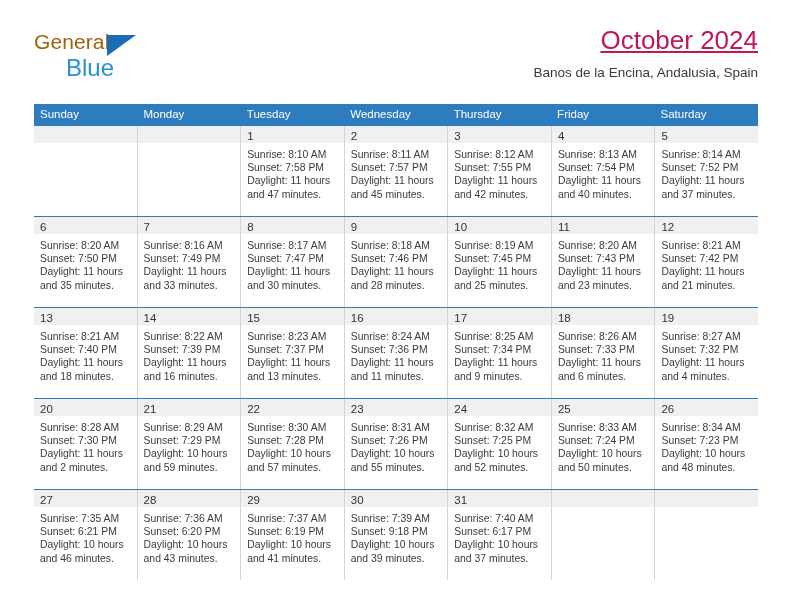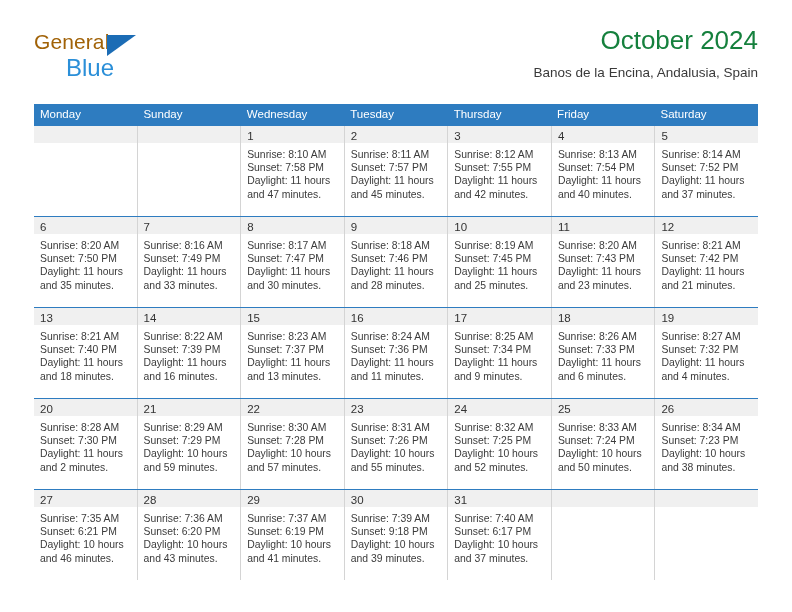--- a/index.html
+++ b/index.html
@@ -63,24 +63,25 @@
     font-family: "Liberation Sans", sans-serif;
   }
   .title-block {
     position: absolute;
     right: 0;
     top: 0;
     text-align: right;
   }
   .month-title {
     font-size: 26px;
-    color: #15803d;
+    color: #be185d;
     font-weight: normal;
     line-height: 32px;
     white-space: nowrap;
+    text-decoration: underline;
   }
   .location {
     margin-top: 8px;
     font-size: 13.5px;
     color: #3a3a3a;
     line-height: 17px;
     white-space: nowrap;
     margin-left: 44px;
   }
 
@@ -159,24 +160,24 @@
       <span class="brand-blue">Blue</span>
     </div>
     <div class="title-block">
       <div class="month-title">October 2024</div>
       <div class="location">Banos de la Encina, Andalusia, Spain</div>
     </div>
   </div>
 
   <div class="calendar">
     <div class="weekdays">
+      <div class="weekday">Sunday</div>
       <div class="weekday">Monday</div>
-      <div class="weekday">Sunday</div>
+      <div class="weekday">Tuesday</div>
       <div class="weekday">Wednesday</div>
-      <div class="weekday">Tuesday</div>
       <div class="weekday">Thursday</div>
       <div class="weekday">Friday</div>
       <div class="weekday">Saturday</div>
     </div>
 
     <div class="week">
       <div class="daycell empty">
         <div class="daynum-band"><span class="daynum"></span></div>
         <div class="details">
           <div></div>
@@ -427,21 +428,21 @@
           <div>Daylight: 10 hours</div>
           <div>and 50 minutes.</div>
         </div>
       </div>
       <div class="daycell">
         <div class="daynum-band"><span class="daynum">26</span></div>
         <div class="details">
           <div>Sunrise: 8:34 AM</div>
           <div>Sunset: 7:23 PM</div>
           <div>Daylight: 10 hours</div>
-          <div>and 38 minutes.</div>
+          <div>and 48 minutes.</div>
         </div>
       </div>
     </div>
 
     <div class="week">
       <div class="daycell">
         <div class="daynum-band"><span class="daynum">27</span></div>
         <div class="details">
           <div>Sunrise: 7:35 AM</div>
           <div>Sunset: 6:21 PM</div>

